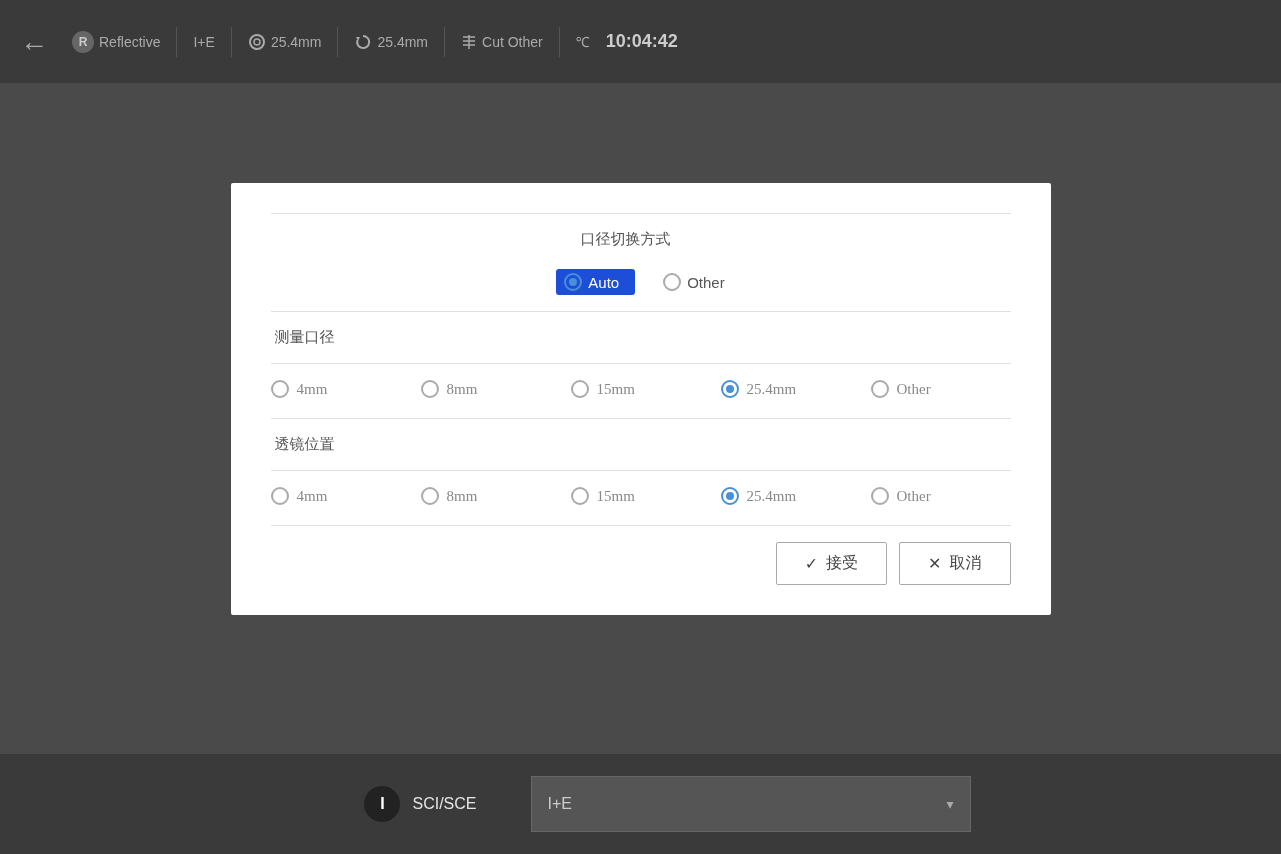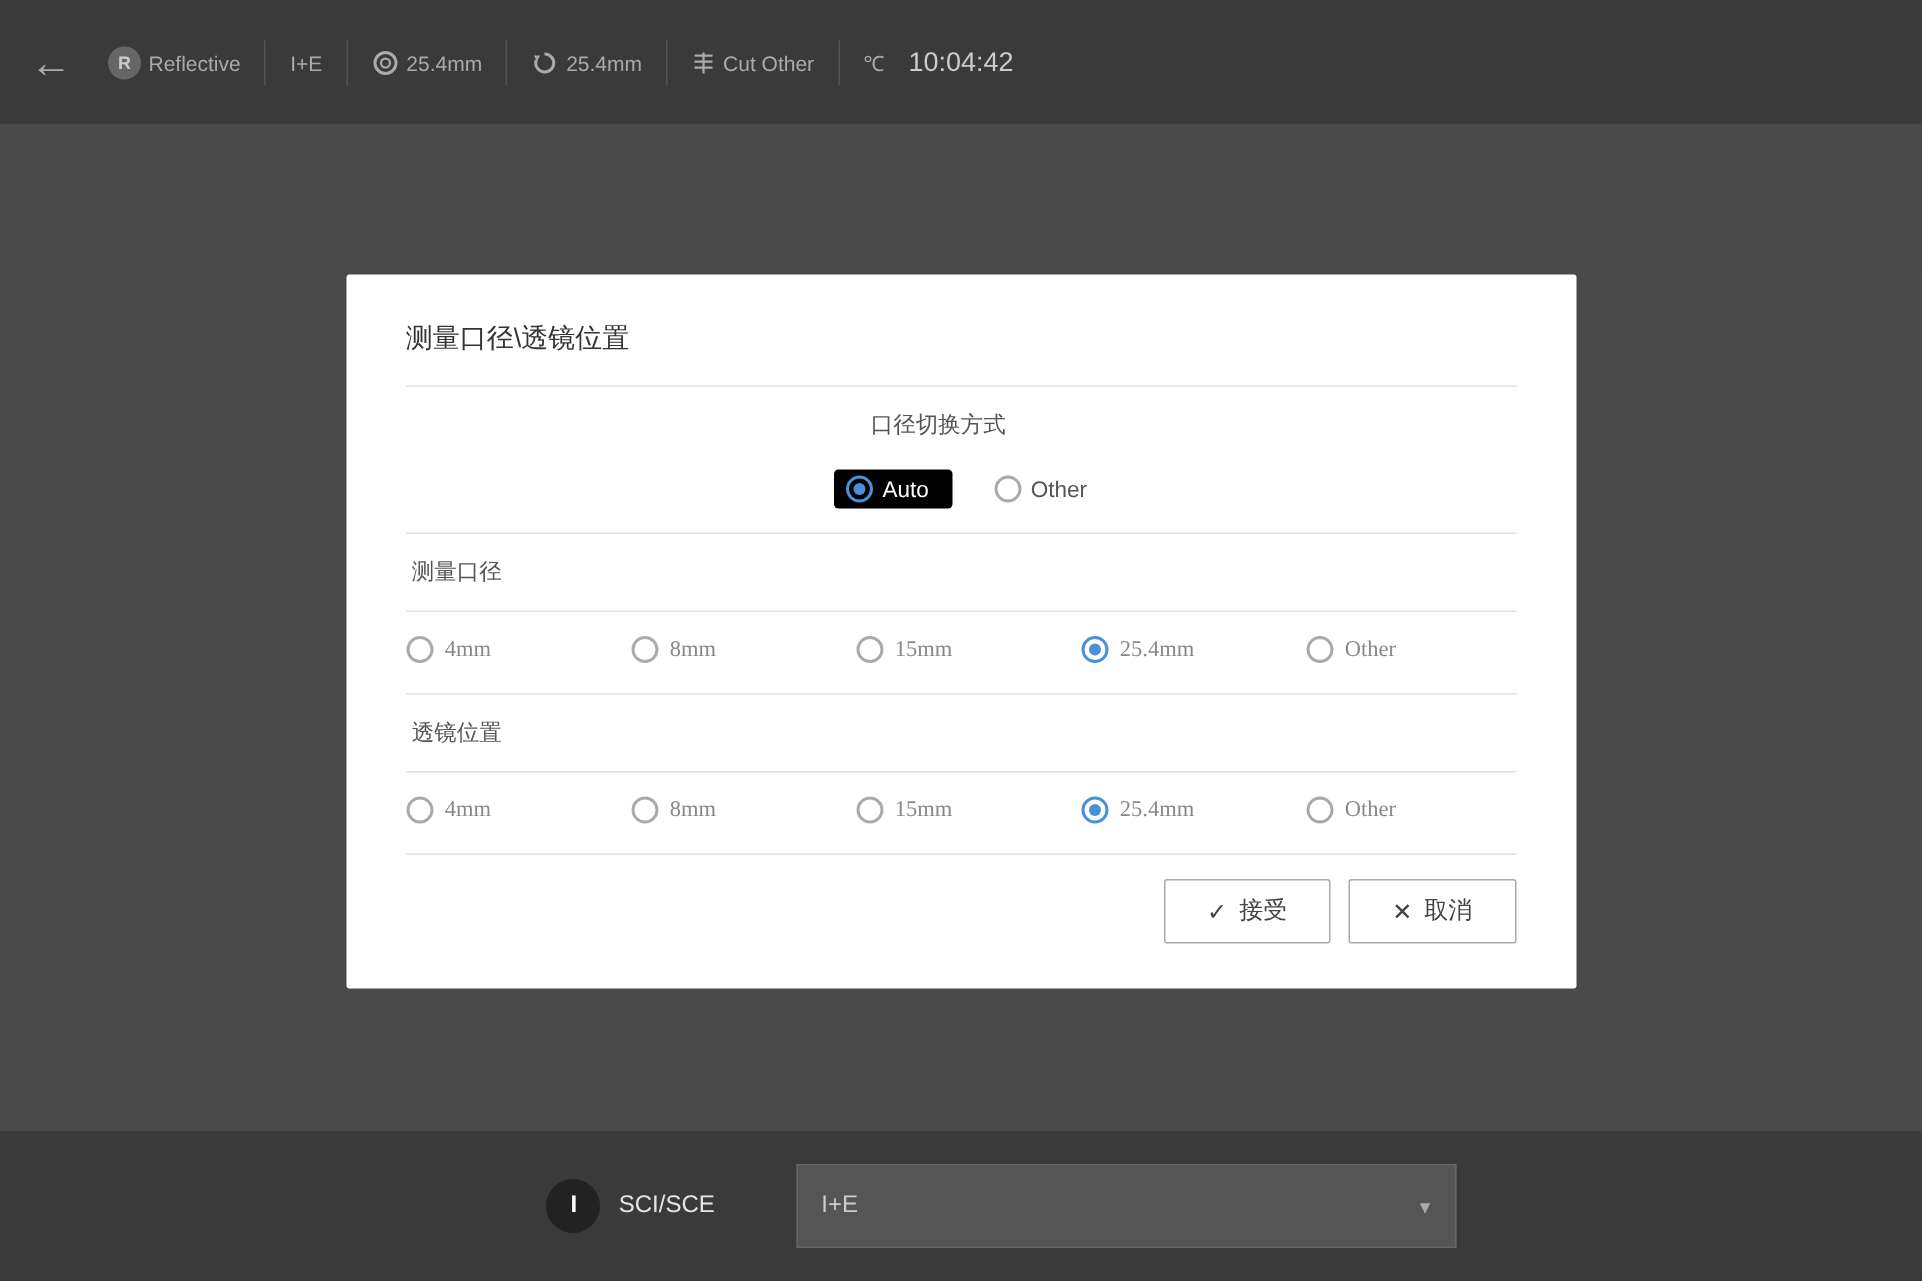--- a/index.html
+++ b/index.html
@@ -54,21 +54,21 @@
       display: flex;
       align-items: center;
       justify-content: center;
       color: #ccc;
       font-size: 12px;
       font-weight: bold;
     }
     .topbar-time {
       color: #ccc;
       font-size: 18px;
-      font-weight: 400;
+      font-weight: 700;
     }
     .topbar-divider {
       width: 1px;
       height: 30px;
       background: #555;
     }
 
     
     .gray-top {
       width: 100%;
@@ -125,21 +125,21 @@
       cursor: pointer;
     }
     .radio-option label {
       color: #555;
       font-size: 15px;
       cursor: pointer;
     }
 
     
     .auto-selected {
-      background: #000000;
+      background: #1d4ed8;
       border-radius: 3px;
       padding: 4px 16px 4px 8px;
       color: white;
     }
     .auto-selected label {
       color: white;
     }
 
     
     .sub-section-title {
@@ -312,21 +312,20 @@
     </div>
     <div class="topbar-divider"></div>
     <span>℃</span>
     <span class="topbar-time">10:04:42</span>
   </div>
 </div>
 
 <div class="gray-top"></div>
 
 <div class="main-content">
-  <div class="section-title">测量口径\透镜位置</div>
   <hr class="separator">
 
   <div class="row-label">
     <span class="row-label-text">口径切换方式</span>
     <div class="radio-group">
 
       <div class="radio-option auto-selected">
         <div class="custom-radio selected"></div>
         <label>Auto</label>
       </div>

